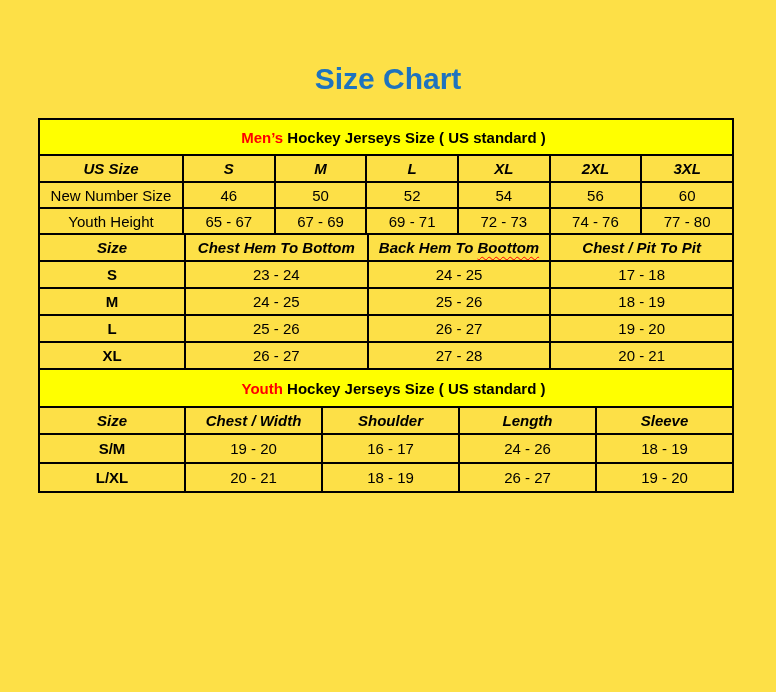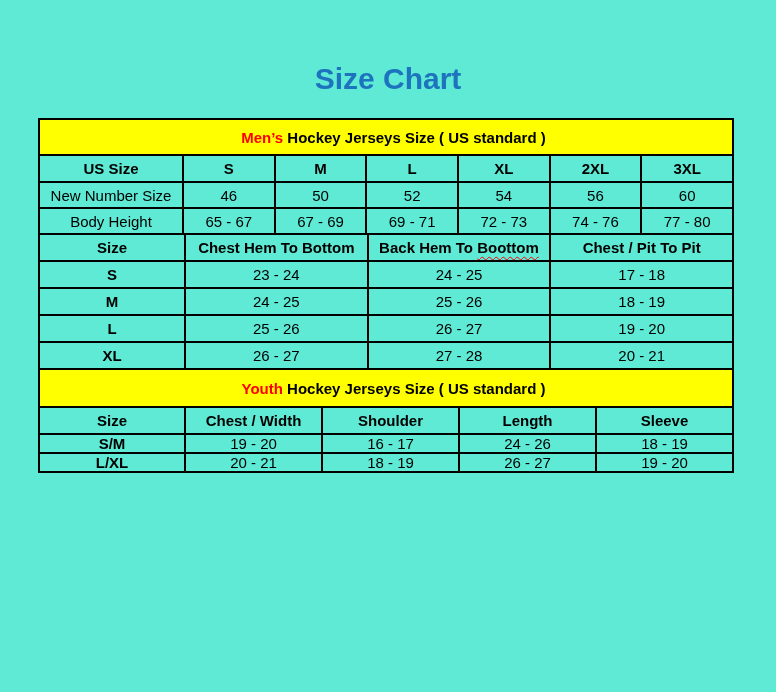--- a/index.html
+++ b/index.html
@@ -1,20 +1,20 @@
 <!DOCTYPE html>
 <html><head>
 <meta charset="utf-8">
 <style>
   * { margin: 0; padding: 0; box-sizing: border-box; }
   html, body { background: #ffffff; }
   .page {
     width: 776px;
     height: 692px;
-    background: #5eead4;
+    background: #fde047;
     font-family: "Liberation Sans", "DejaVu Sans", sans-serif;
     color: #000000;
     overflow: hidden;
     position: relative;
   }
   .page-title {
     margin-top: 62px;
     text-align: center;
     font-size: 30px;
     font-weight: bold;
@@ -40,24 +40,24 @@
     overflow: hidden;
     white-space: nowrap;
   }
   .band-cell {
     background: #FFFF00;
     height: 36px;
     font-size: 17px;
     font-weight: bold;
   }
   .band-accent { color: #FF0000; padding-left: 15px; }
-  .head-row td { height: 27px; font-weight: bold; }
+  .head-row td { height: 27px; font-weight: bold; font-style: italic; }
   .men-row td   { height: 26px; font-weight: normal; }
   .women-row td { height: 27px; font-weight: normal; }
-  .youth-row td { height: 19px; font-weight: normal; }
+  .youth-row td { height: 29px; font-weight: normal; }
   .men-row td.row-label { font-weight: normal; margin-left: 28px; }
   .women-row td.row-label, .youth-row td.row-label { font-weight: bold; }
   .misspell {
     text-decoration: underline wavy #FF0000;
     text-decoration-thickness: 1px;
     text-underline-offset: 3px;
     text-decoration-skip-ink: none;
   }
 </style>
 </head>
@@ -98,21 +98,21 @@
       <tr class="men-row">
         <td class="row-label">New Number Size</td>
         <td>46</td>
         <td>50</td>
         <td>52</td>
         <td>54</td>
         <td>56</td>
         <td>60</td>
       </tr>
       <tr class="men-row">
-        <td class="row-label">Body Height</td>
+        <td class="row-label">Youth Height</td>
         <td>65 - 67</td>
         <td>67 - 69</td>
         <td>69 - 71</td>
         <td>72 - 73</td>
         <td>74 - 76</td>
         <td>77 - 80</td>
       </tr>
     </tbody>
       </table>
 

